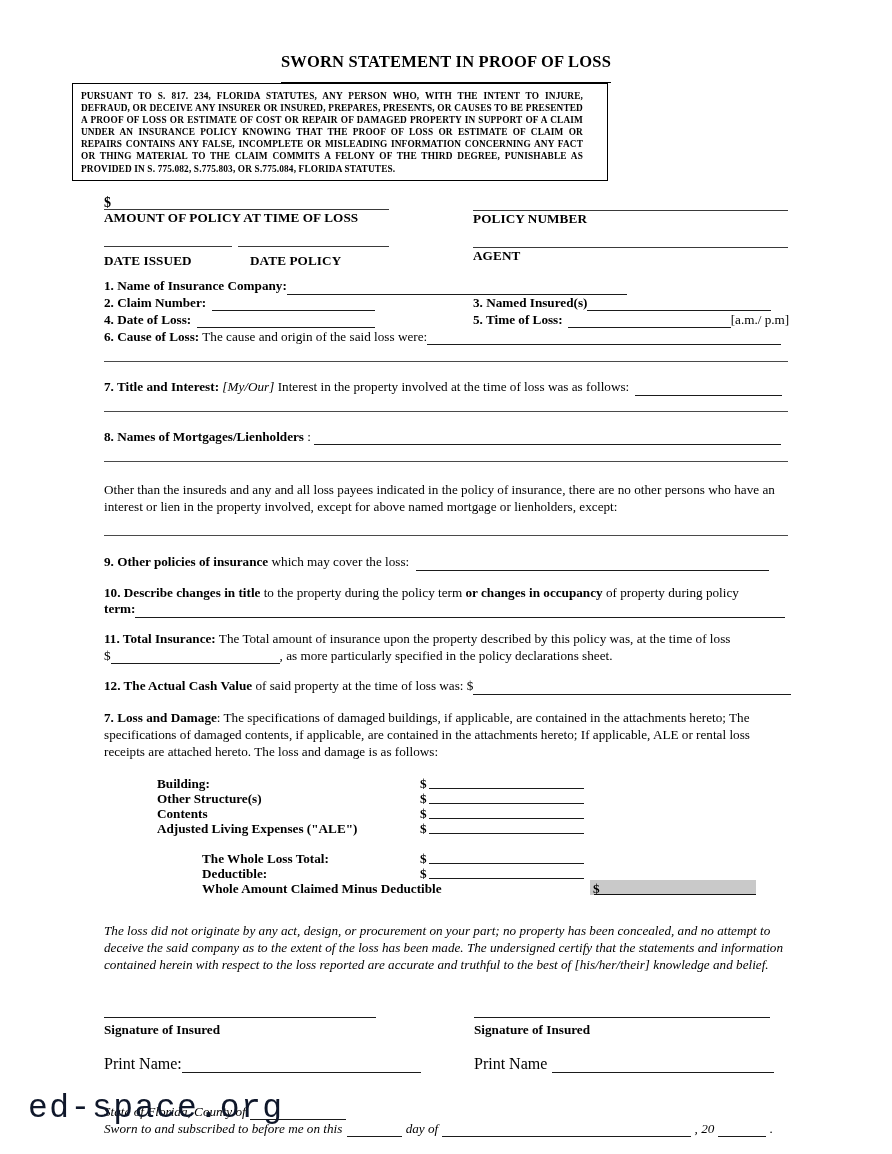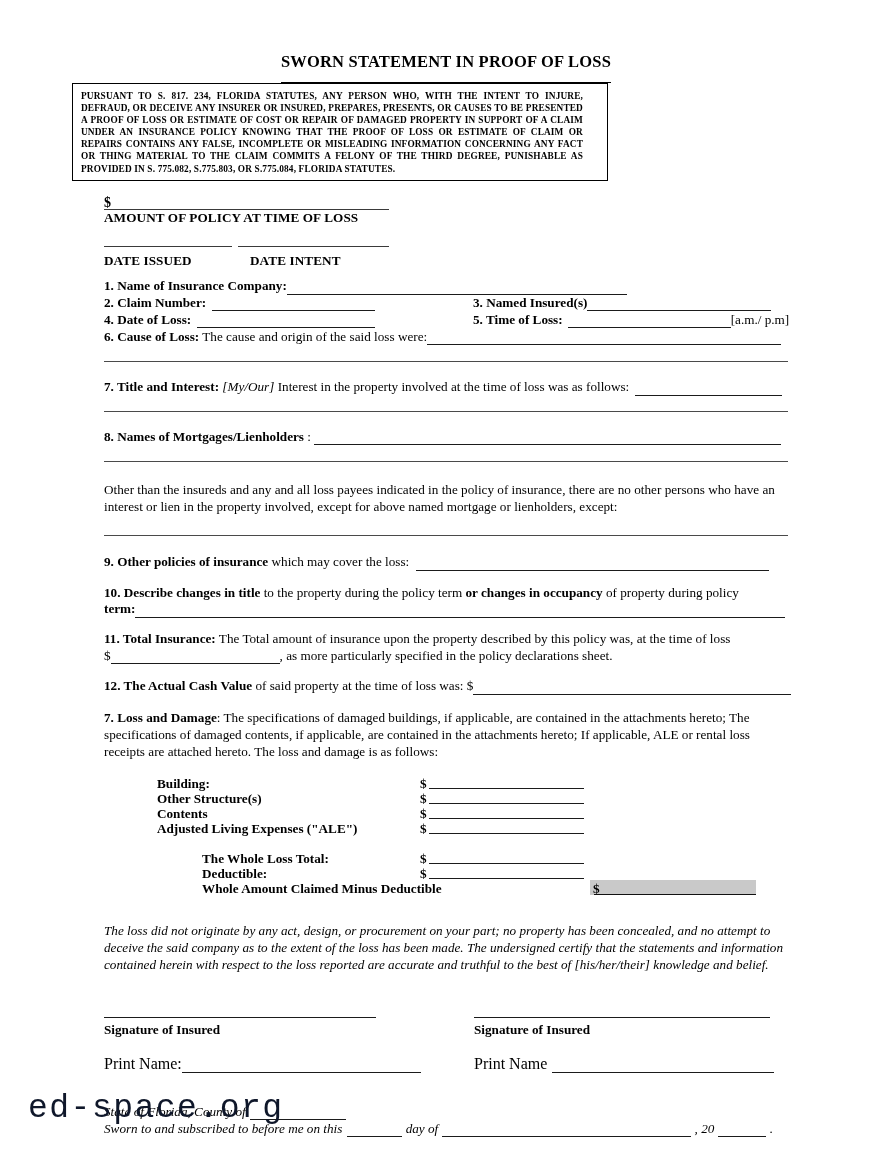--- a/index.html
+++ b/index.html
@@ -186,22 +186,30 @@
         <div class="amt-dollar">$</div>
         <div class="u-line"></div>
         <div class="cap">AMOUNT OF POLICY AT TIME OF LOSS</div>
         <div style="height:13px"></div>
         <div class="date-pair">
           <div class="seg1"></div>
           <div class="seg2"></div>
         </div>
         <div class="cap" style="position:relative;height:16px;">
           <span style="position:absolute;left:0;">DATE ISSUED</span>
-          <span style="position:absolute;left:146px;">DATE INTENT</span>
+          <span style="position:absolute;left:146px;">DATE POLICY</span>
         </div>
+      </div>
+      <div class="col-r">
+        <div style="height:14px"></div>
+        <div class="u-line"></div>
+        <div class="cap">POLICY NUMBER</div>
+        <div style="height:13px"></div>
+        <div class="u-line" style="margin-top:8px"></div>
+        <div class="cap">AGENT</div>
       </div>
     </div>
 
     <div class="field-line" style="margin-top:10px;">
       <span class="lbl">1. Name of Insurance Company:</span><span class="ln" style="width:340px"></span>
     </div>
 
     <div class="field-line" style="position:relative;height:17px;">
       <span style="position:absolute;left:0;top:0;">
         <span class="lbl">2. Claim Number:</span><span class="ln" style="width:163px;margin-left:6px;"></span>

